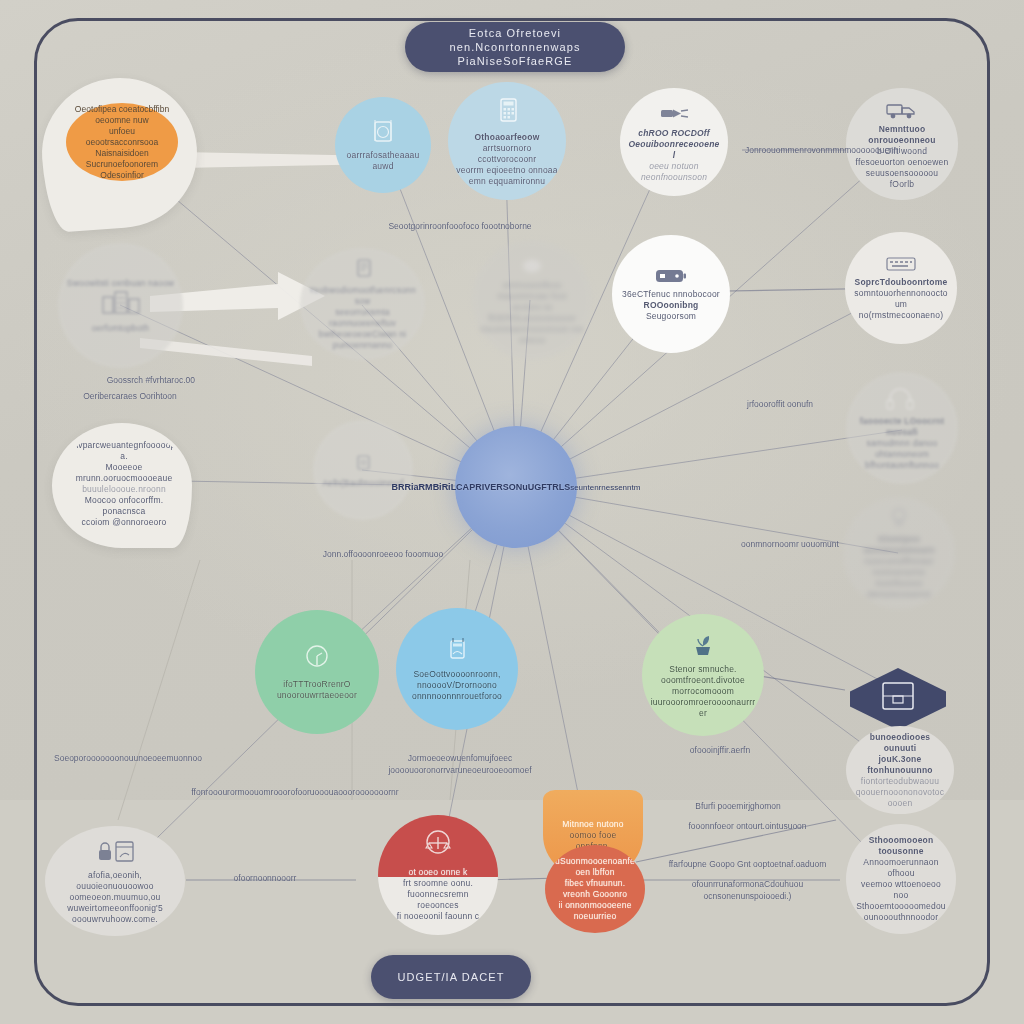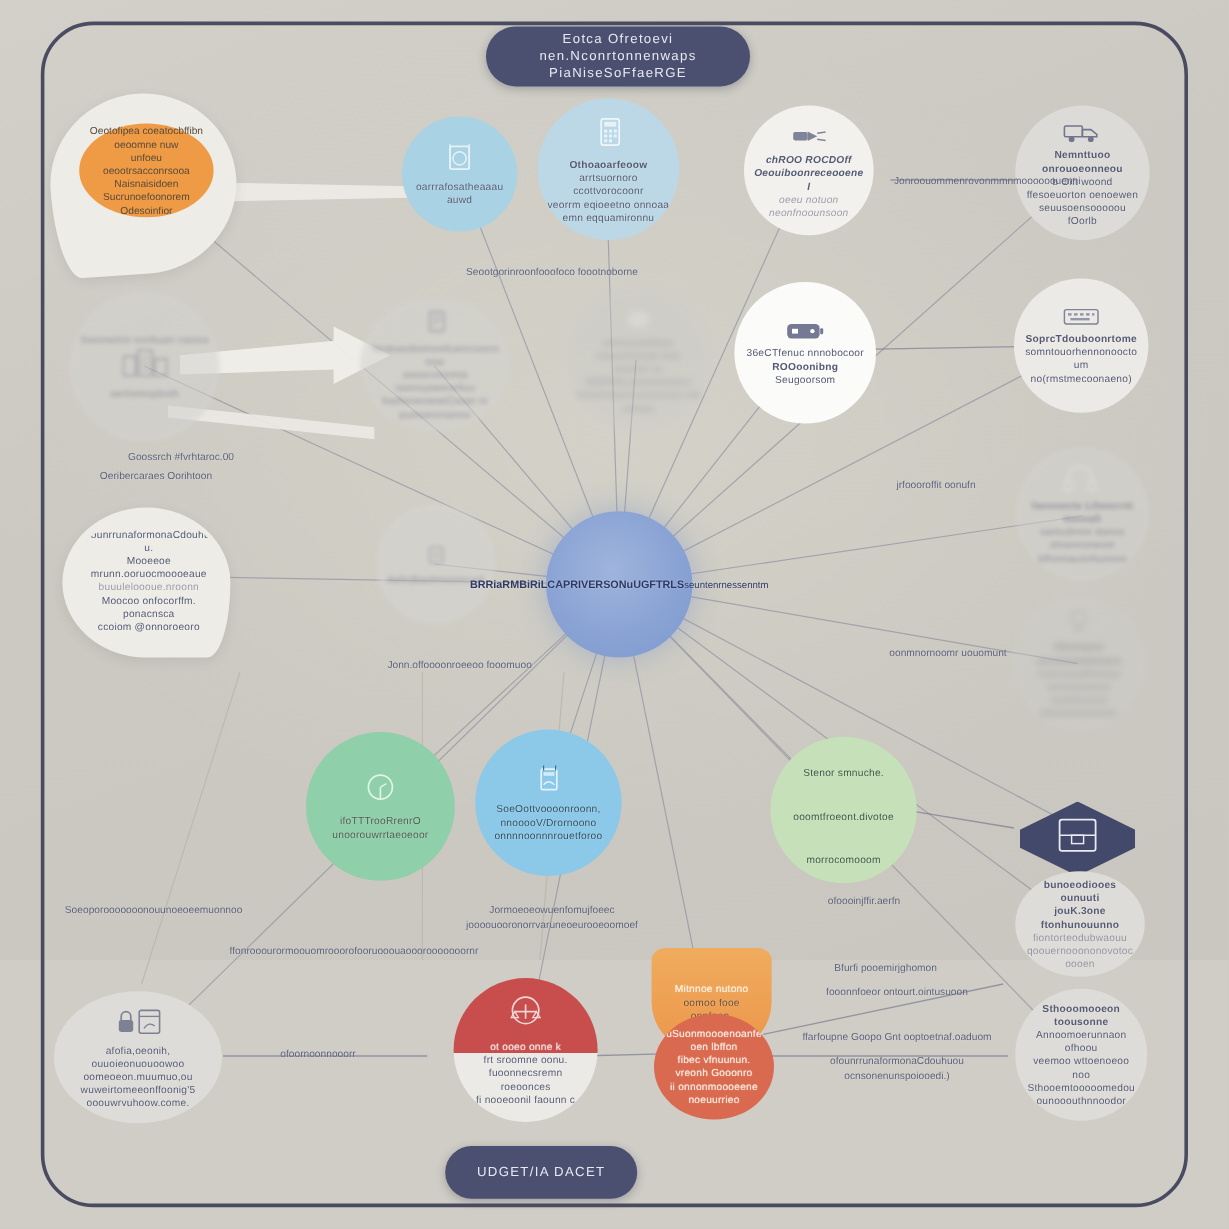--- a/index.html
+++ b/index.html
@@ -307,21 +307,21 @@
     <div class="t b">SoprcTdouboonrtome</div>
     <div class="t">somntouorhennonooctoum</div>
     <div class="t">no(rmstmecoonaeno)</div>
   </div>
 
   <div class="freetext" style="left:715px;top:398px;width:130px;">jrfoooroffit oonufn</div>
   <div class="freetext" style="left:720px;top:538px;width:140px;">oonmnornoomr uouomunt</div>
 
   <div class="bubble" style="left:52px;top:423px;width:140px;height:125px;border-radius:50% 50% 14% 50% / 50% 50% 50% 50%;"></div>
   <div class="node" style="left:58px;top:430px;width:132px;height:108px;background:transparent;">
-    <div class="t">ofounrrunaformonaCdouhuou.</div>
+    <div class="t">bAvparcweuantegnfooooopea.</div>
     <div class="t">Mooeeoe mrunn.ooruocmoooeaue</div>
     <div class="t ghost">buuuleloooue.nroonn</div>
     <div class="t">Moocoo onfocorffm. ponacnsca</div>
     <div class="t">ccoiom @onnoroeoro</div>
   </div>
 
   <div class="node ghost" style="left:313px;top:420px;width:100px;height:100px;background:#d6d5d1;">
     <span class="ico">
       <svg width="24" height="22" viewBox="0 0 24 22">
           <rect x="7" y="4" width="11" height="13" rx="1.2" fill="none" stroke="#737890" stroke-width="1.2"></rect>
@@ -388,21 +388,21 @@
           <path d="M11 17 q4 -5 9 0" fill="none" stroke="#f4fbfe" stroke-width="1.2"></path>
           <line x1="11" y1="1" x2="11" y2="5" stroke="#3d5a72" stroke-width="1"></line>
           <line x1="21" y1="1" x2="21" y2="5" stroke="#3d5a72" stroke-width="1"></line>
         </svg>
     </span>
     <div class="t" style="color:#2d4d60">SoeOottvoooonroonn,</div>
     <div class="t" style="color:#2d4d60">nnooooV/Drornoono</div>
     <div class="t" style="color:#2d4d60">onnnnoonnnrouetforoo</div>
   </div>
 
-  <div class="node" style="left:642px;top:614px;width:122px;height:122px;background:#c6e0b9;gap:25px;">
+  <div class="node" style="left:642px;top:614px;width:122px;height:122px;background:#c6e0b9;">
     <span class="ico">
       <svg width="30" height="28" viewBox="0 0 30 28">
           <path d="M15 14 q-1 -9 6 -10 q1 7 -6 10 z" fill="#43698a"></path>
           <path d="M15 14 q-5 -3 -5 -7" fill="none" stroke="#43698a" stroke-width="1.3"></path>
           <path d="M8 15 h14 l-2 8 h-10 z" fill="#3d5f7f"></path>
         </svg>
     </span>
     <div class="t" style="color:#3f5540">Stenor smnuche.</div>
     <div class="t" style="color:#3f5540">ooomtfroeont.divotoe</div>
     <div class="t" style="color:#3f5540">morrocomooom</div>

